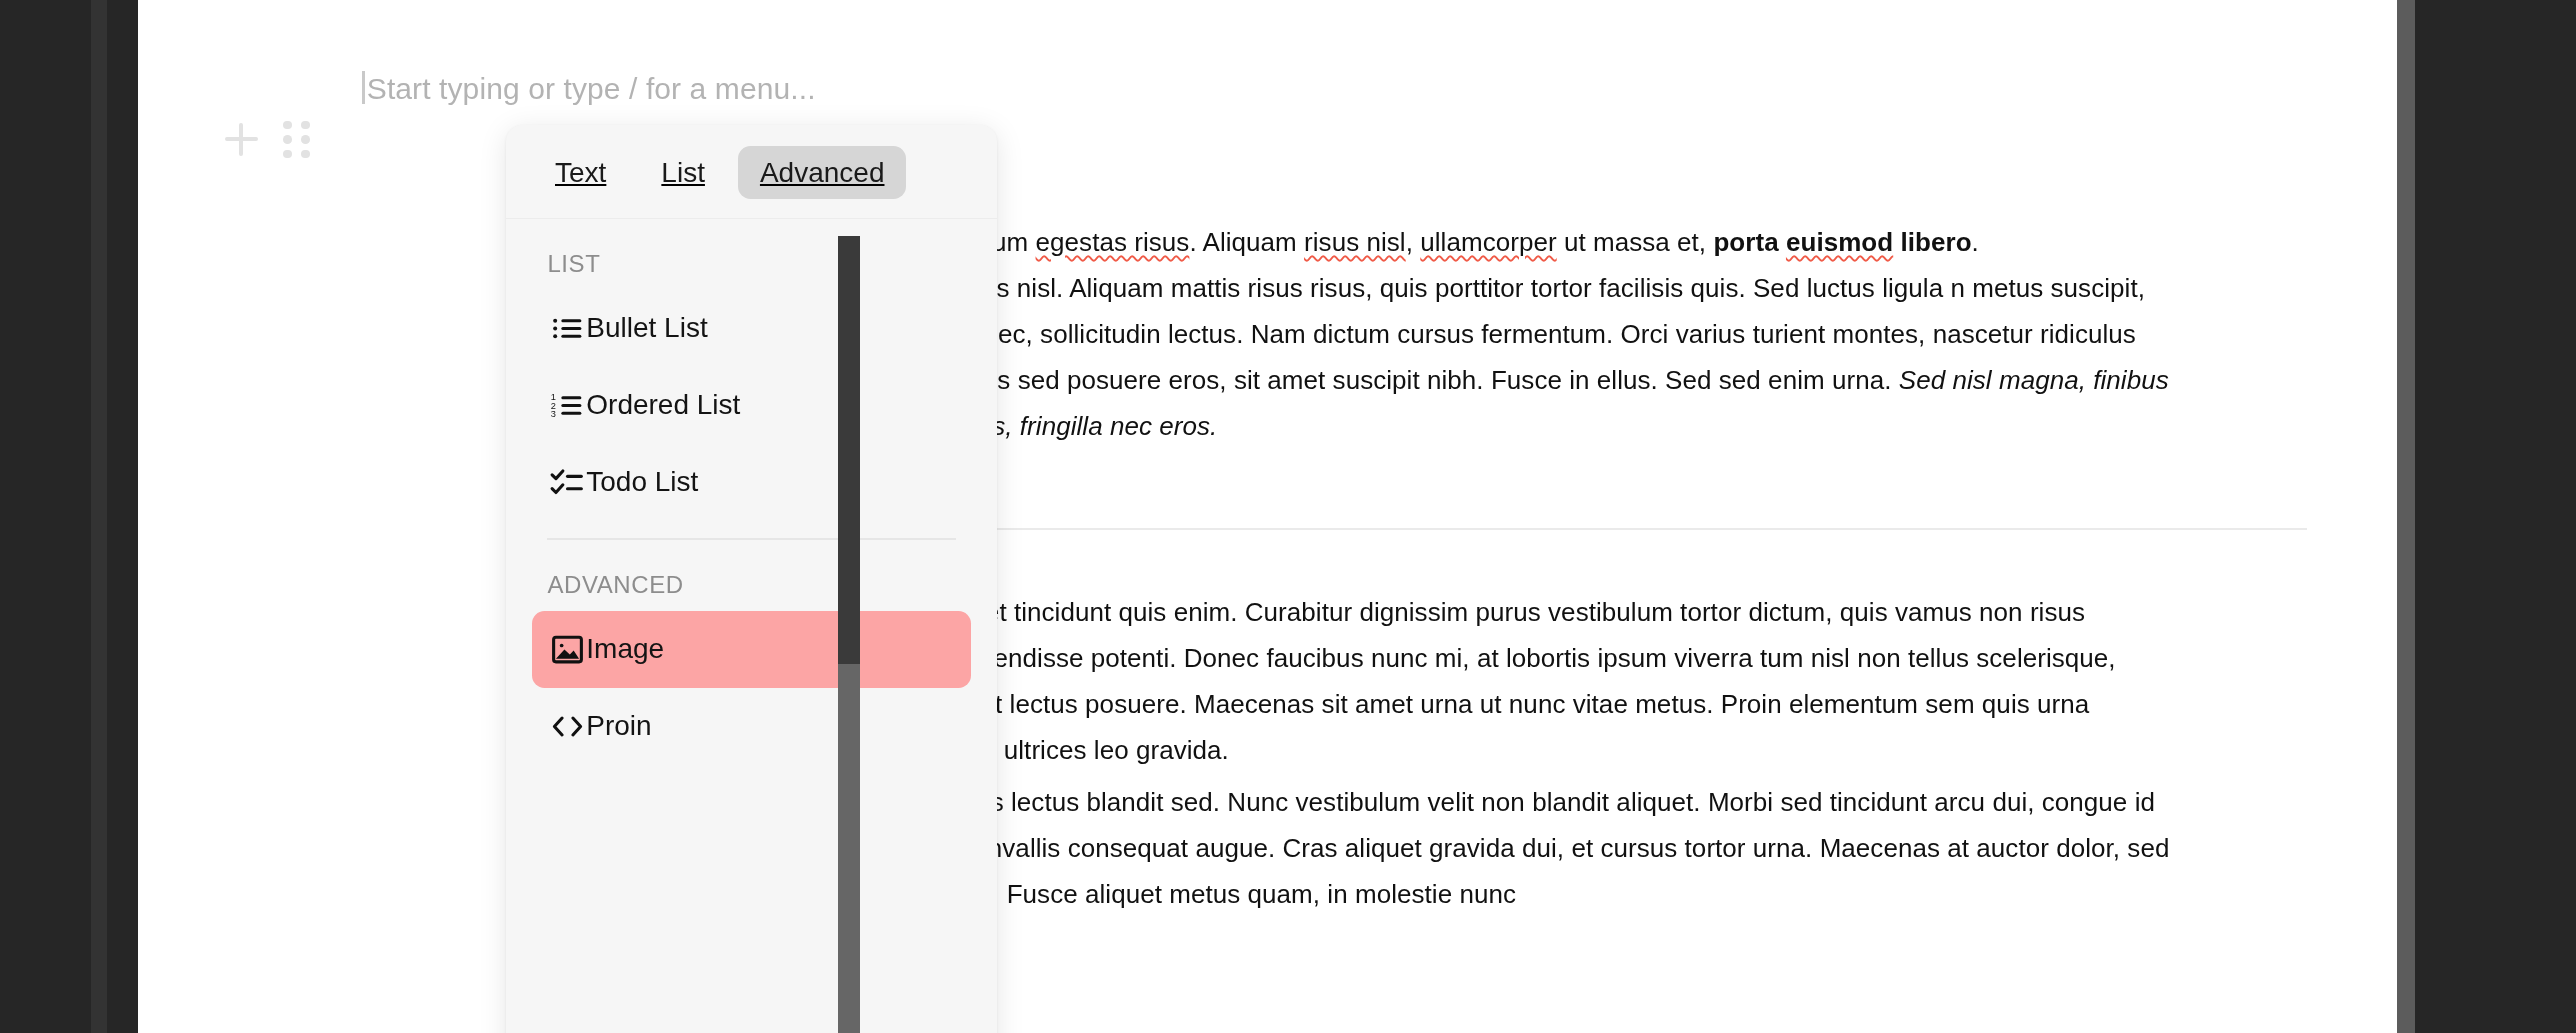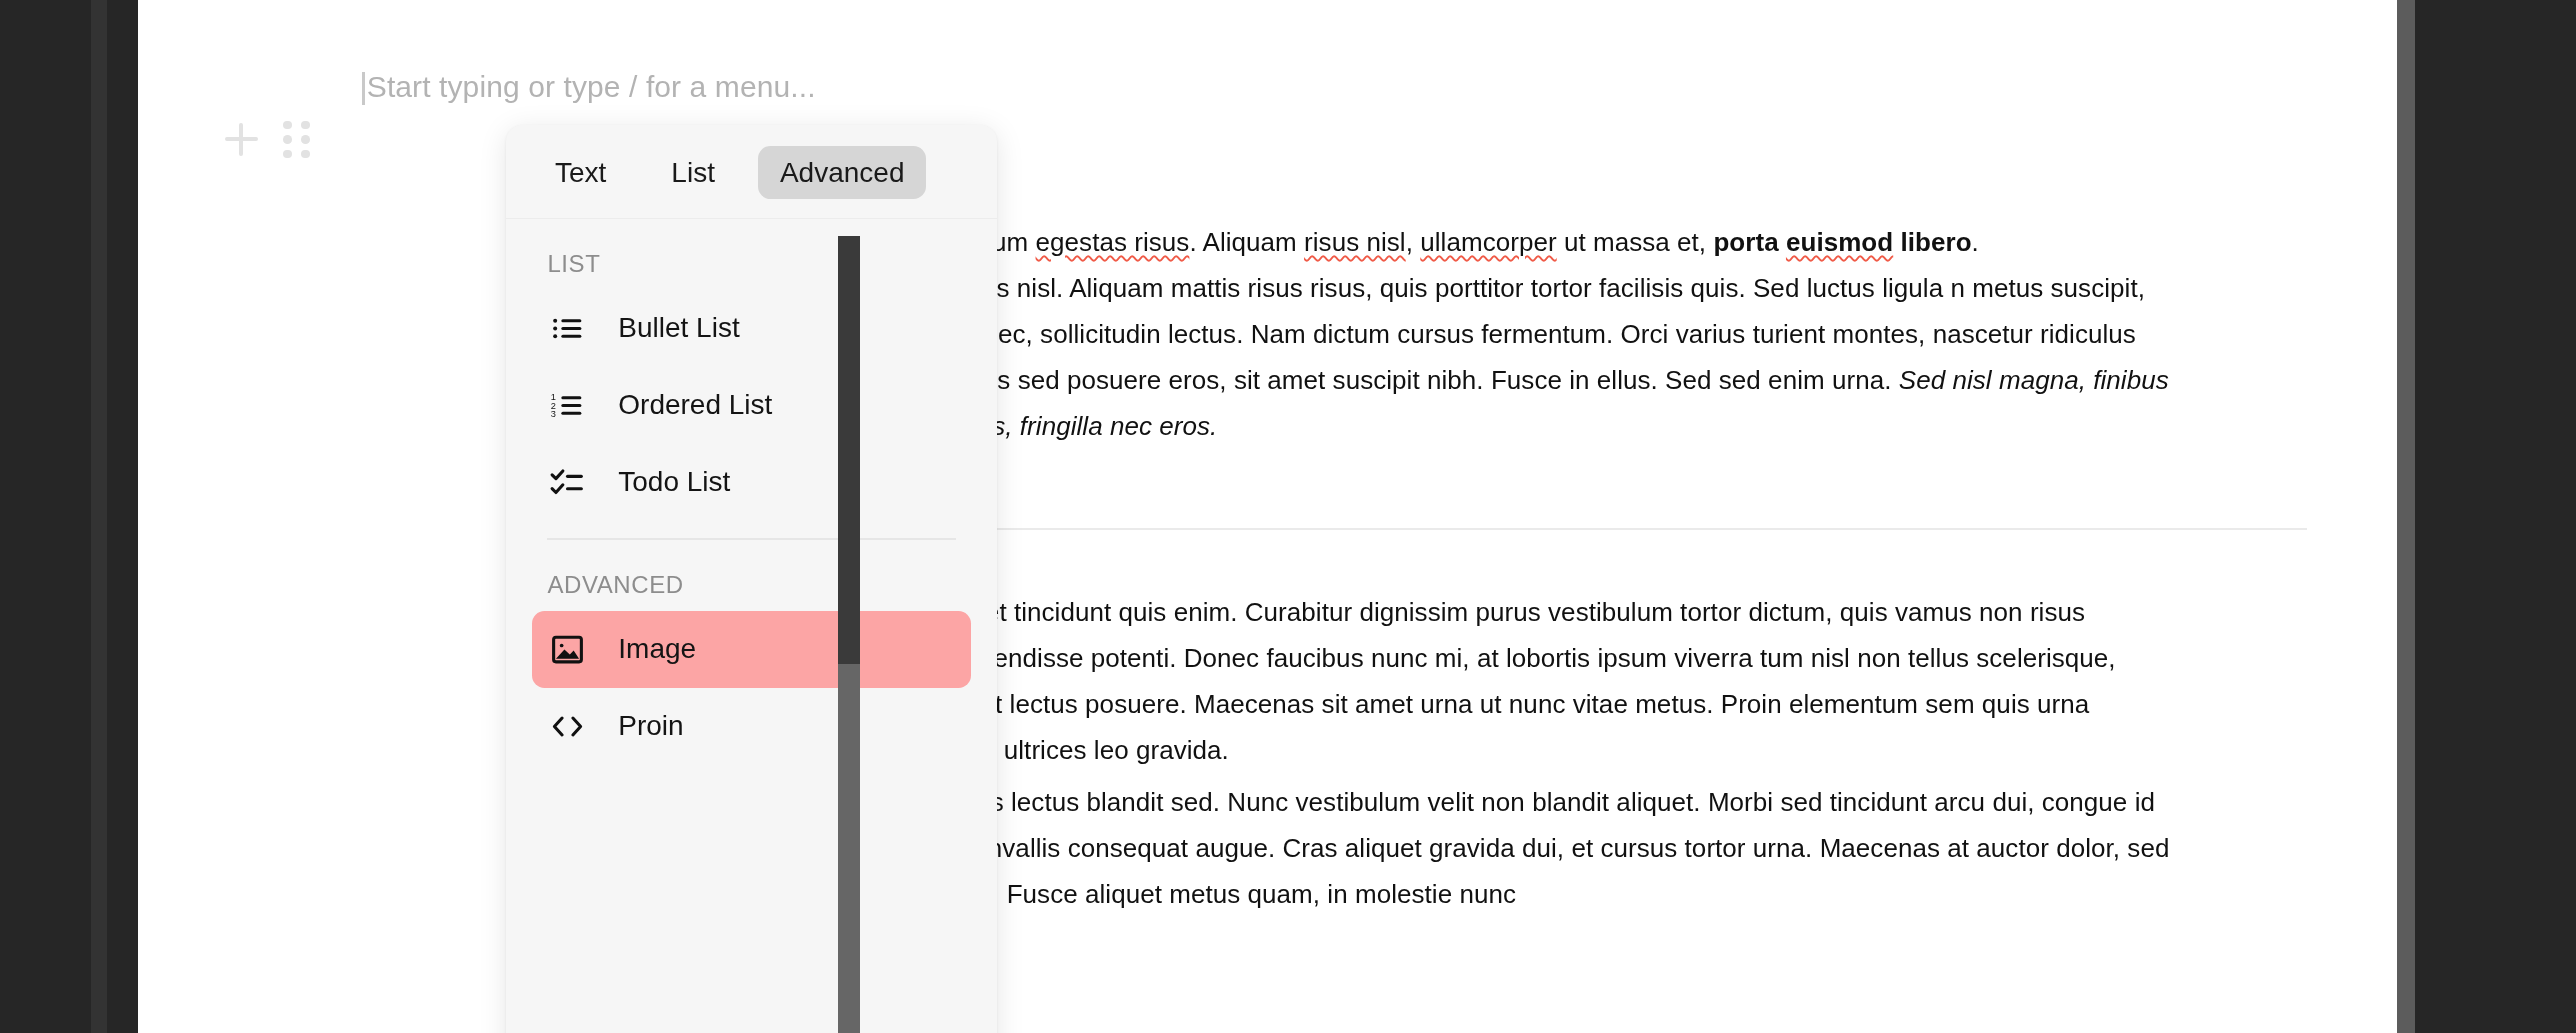--- a/index.html
+++ b/index.html
@@ -78,22 +78,22 @@
     cursor: grab;
   }
   .drag-icon span {
     width: 8.7px; height: 8.7px; border-radius: 50%;
     background: #e2e2e2;
   }
 
   
   .placeholder-row {
     position: absolute;
-    left: 224px; top: 72px;
-    display: flex; align-items: flex-start;
+    left: 224px; top: 60px;
+    display: flex; align-items: flex-end;
     height: 44px;
   }
   .caret {
     width: 2.9px; height: 33px;
     background: #c9c9c9;
     margin-right: 1.9px;
   }
   .placeholder-text {
     font-size: 30px;
     color: #b3b3b3;
@@ -149,23 +149,24 @@
     height: 953px;
     background: #f6f6f6;
     border-radius: 16.4px;
     box-shadow: 0 5.8px 29px rgba(0,0,0,.10), 0 1px 2.9px rgba(0,0,0,.07);
     overflow: hidden;
   }
 
   .menu-tabs {
     display: flex;
     align-items: center;
-    gap: 21px;
+    gap: 11px;
     padding: 21px 27px 19px 27px;
     border-bottom: 1.9px solid #ececec;
+    text-decoration: underline;
   }
   .menu-tab {
     font-size: 28px;
     color: #1a1a1a;
     padding: 10.6px 22px;
     border-radius: 12.5px;
     cursor: pointer;
     background: transparent;
     white-space: nowrap;
   }
@@ -180,21 +181,20 @@
   .menu-section-label {
     font-size: 24px;
     color: #8d8d8d;
     letter-spacing: 0.6px;
     padding: 31px 15.4px 11.6px 15.4px;
   }
 
   .menu-item {
     display: flex;
     align-items: center;
-    gap: 32px;
     height: 77px;
     padding: 0 17.3px;
     border-radius: 12.5px;
     cursor: pointer;
   }
   .menu-item.hovered { background: #fca5a5; }
   .menu-item-label {
     font-size: 28px;
     color: #141414;
   }

